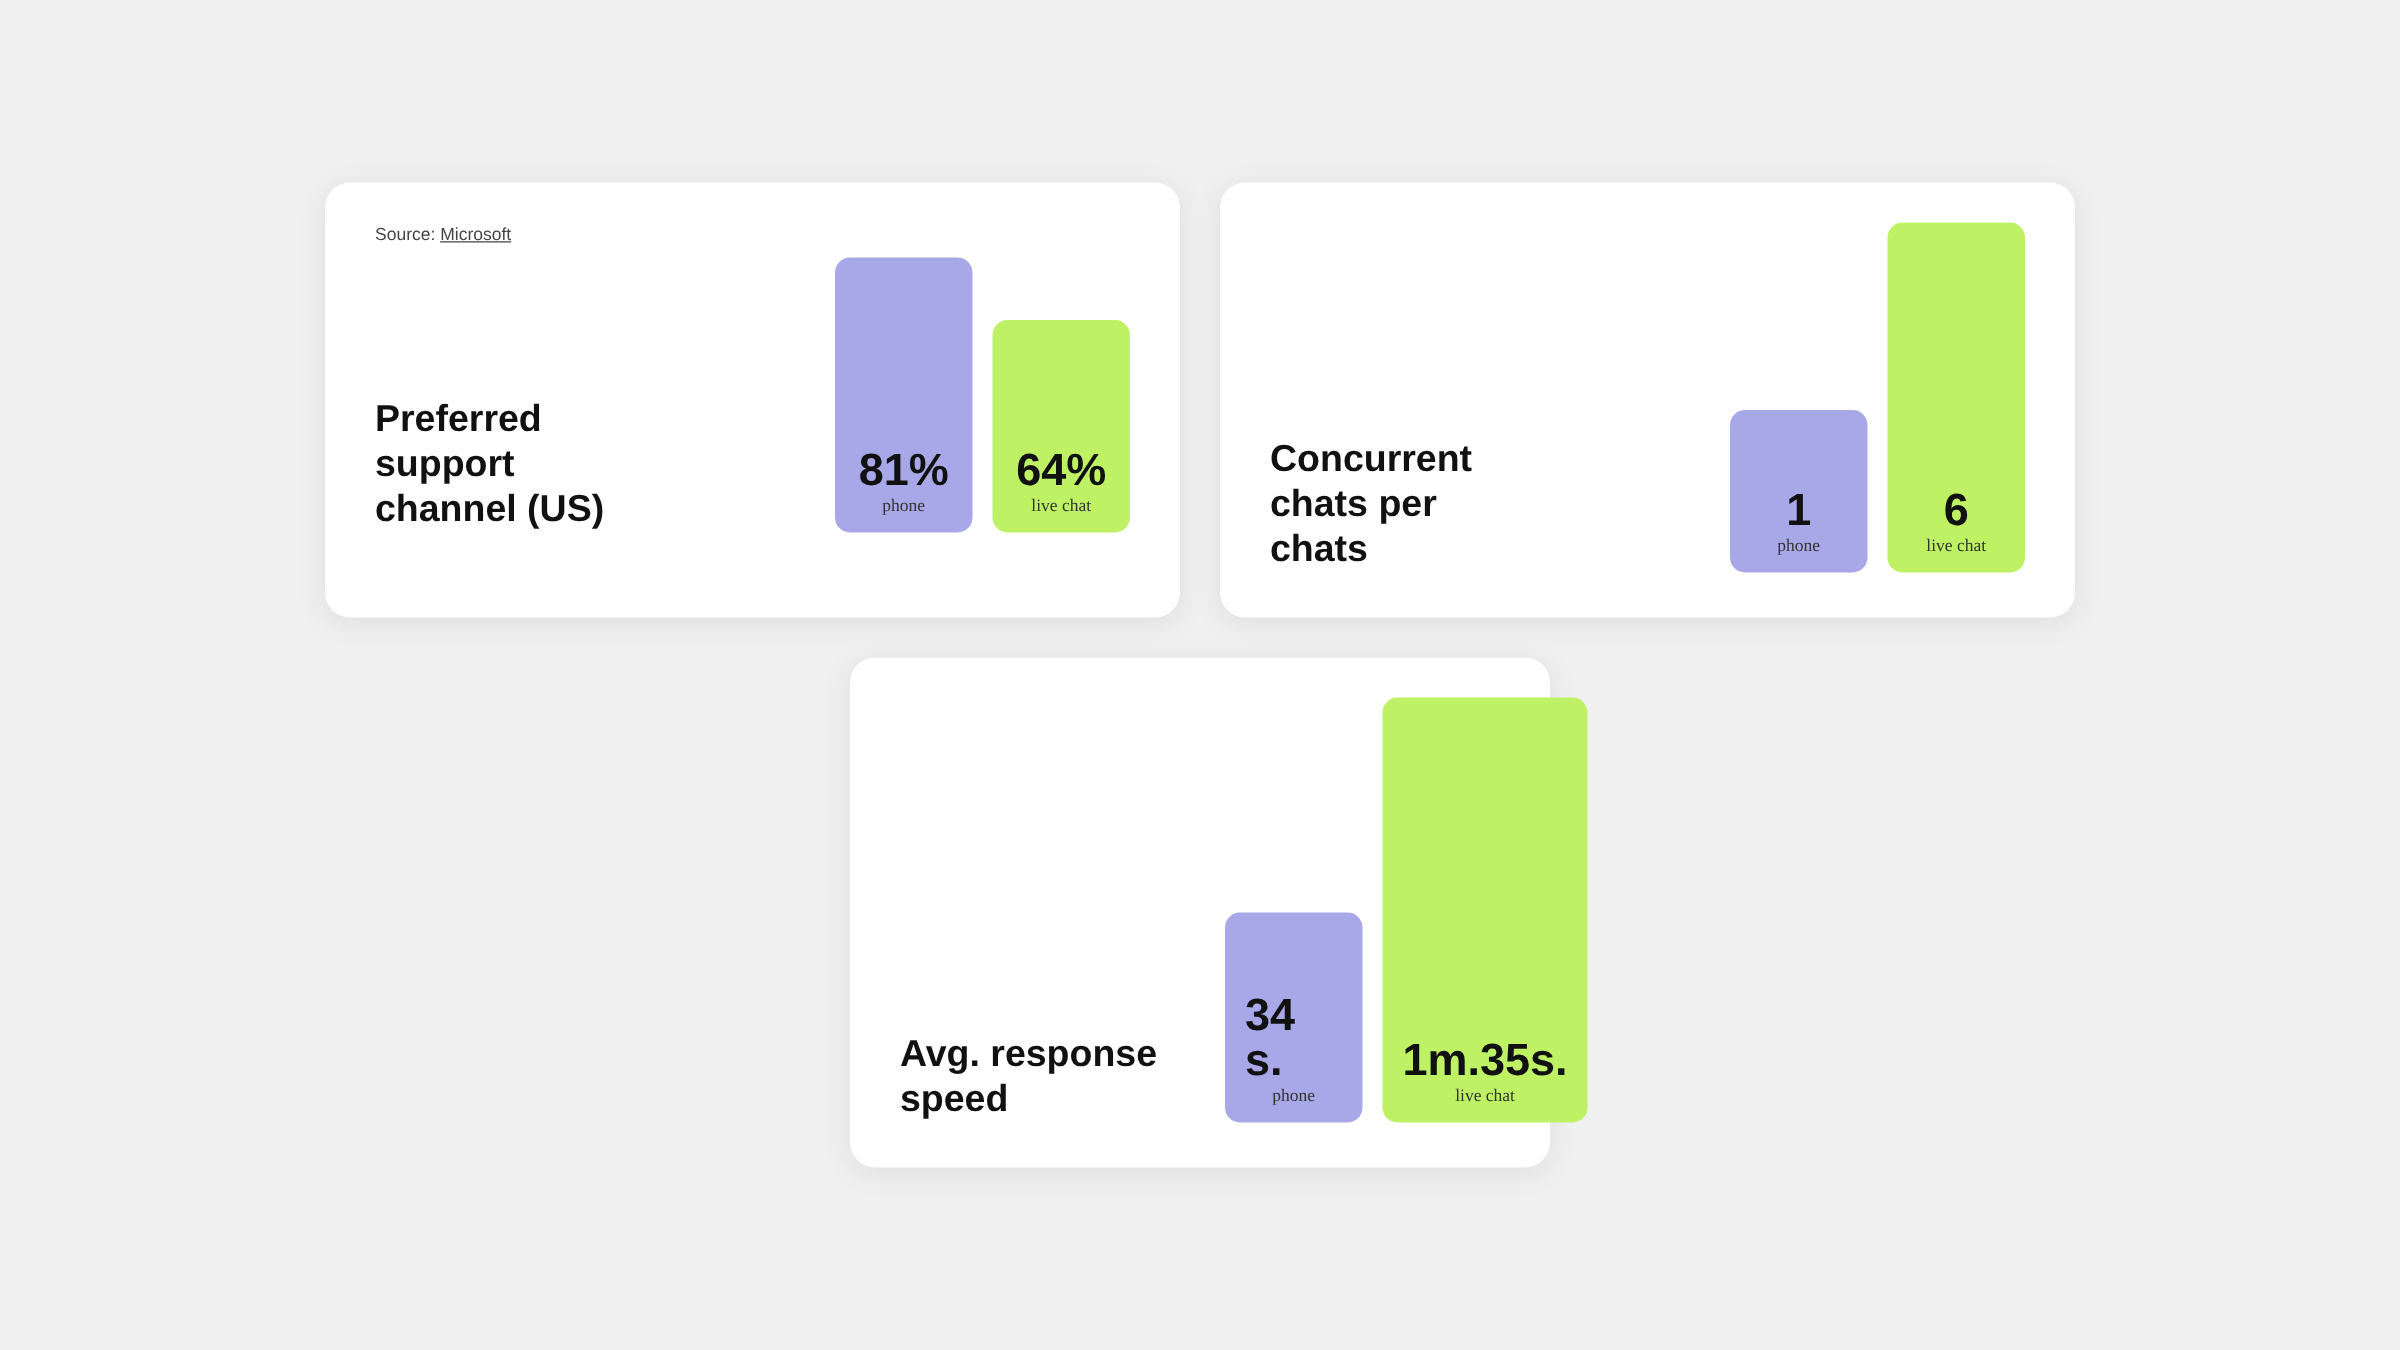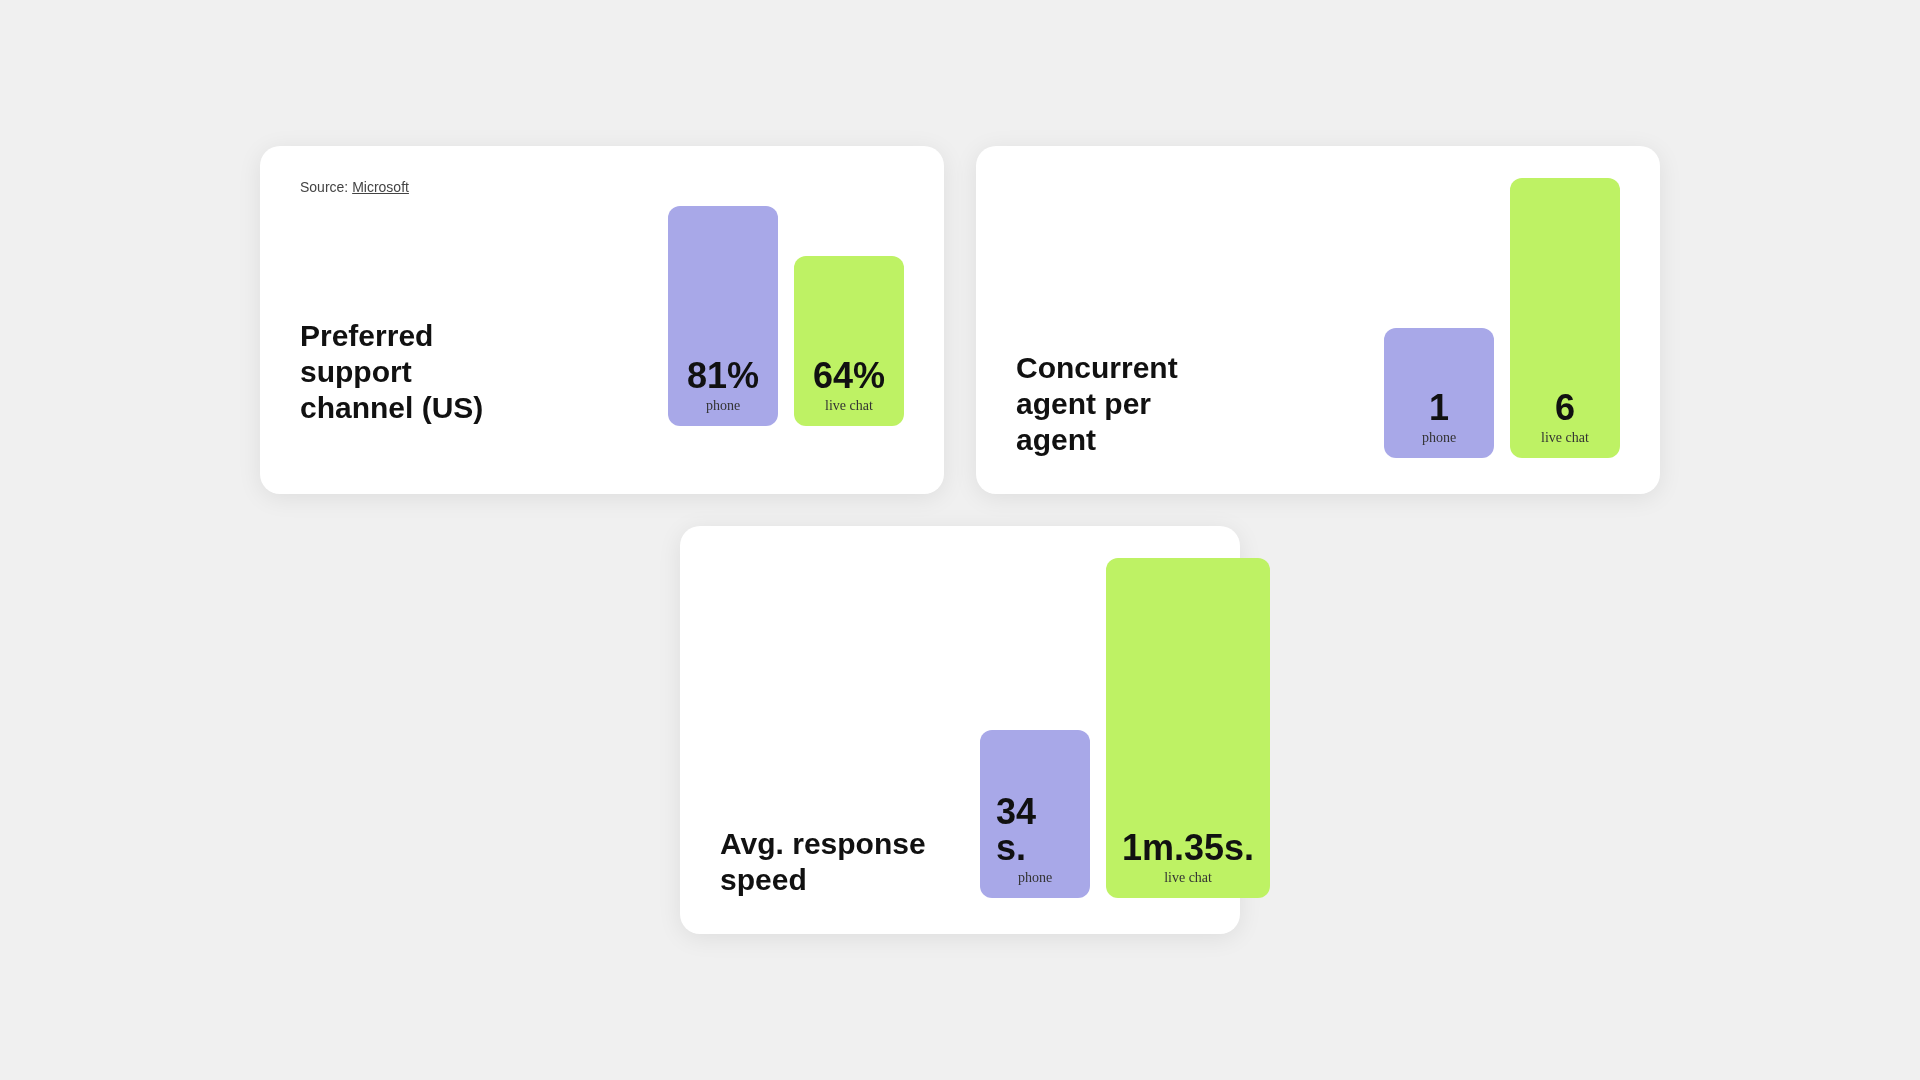--- a/index.html
+++ b/index.html
@@ -161,21 +161,21 @@
             <span class="bar-value">64%</span>
             <span class="bar-label">live chat</span>
           </div>
         </div>
       </div>
     </div>
   </div>
 
   <div class="card" id="card2">
     <div class="card-inner">
-      <div class="card-title">Concurrent agent per agent</div>
+      <div class="card-title">Concurrent chats per chats</div>
       <div class="bars-group">
         <div class="bar-container">
           <div class="bar bar-purple">
             <span class="bar-value">1</span>
             <span class="bar-label">phone</span>
           </div>
         </div>
         <div class="bar-container">
           <div class="bar bar-green">
             <span class="bar-value">6</span>

